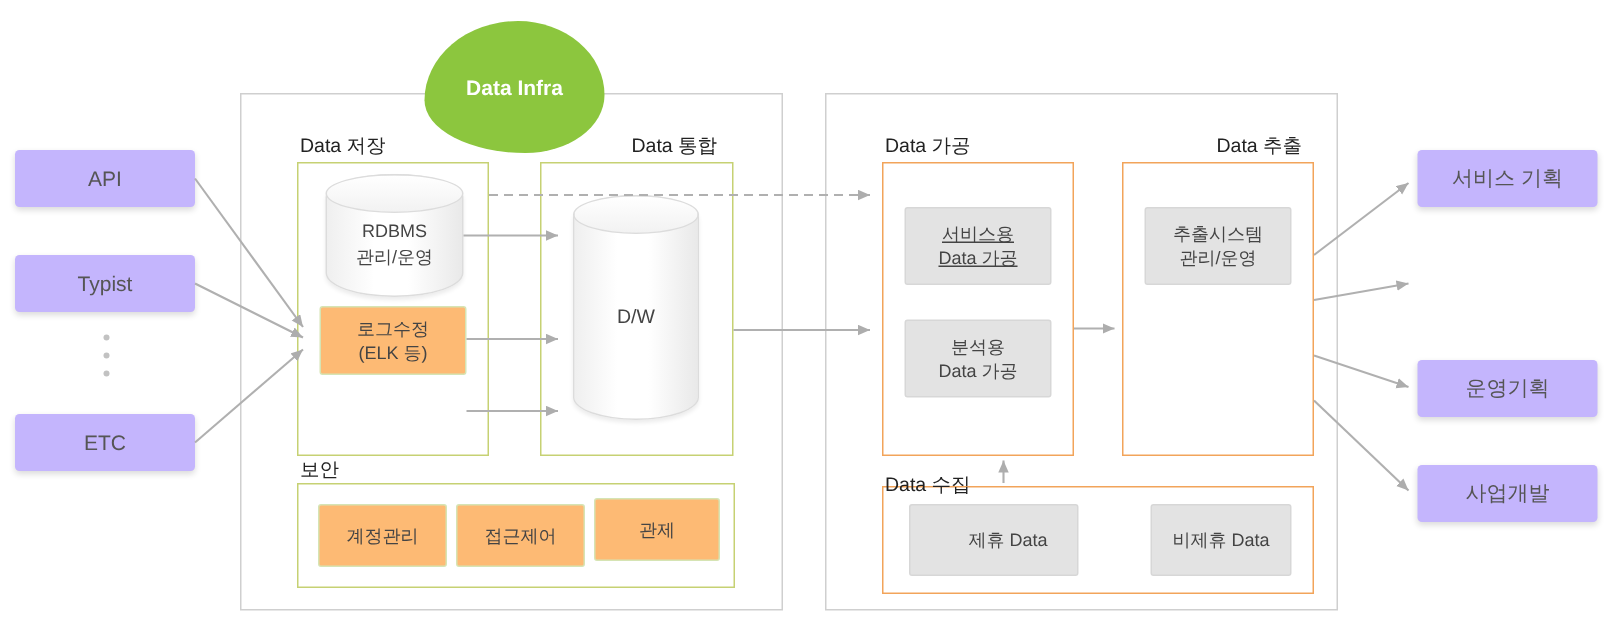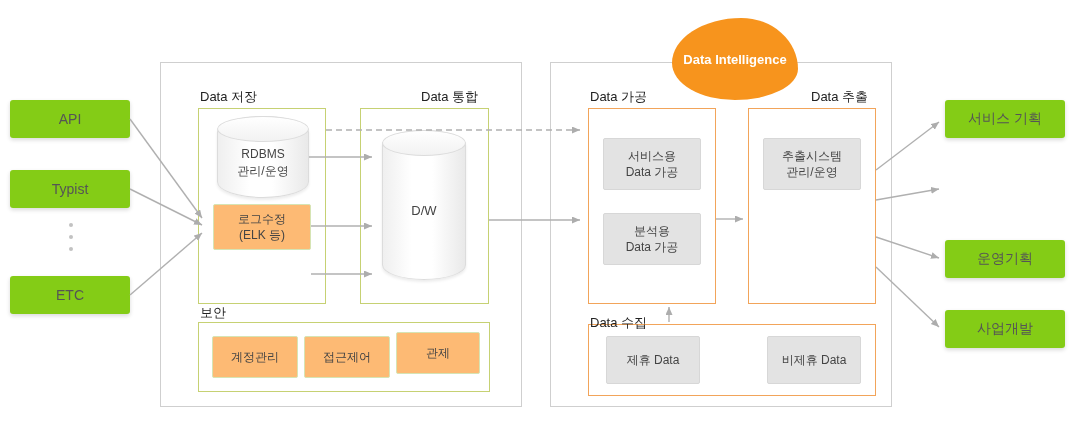--- a/index.html
+++ b/index.html
@@ -4,21 +4,21 @@
 <style>
   html,body{margin:0;padding:0;background:#fff;}
   .canvas{
     position:relative;width:1080px;height:421px;background:#fff;overflow:hidden;
     font-family:"Liberation Sans", sans-serif;color:#333;
   }
   .pre{white-space:pre-line;text-align:center;}
 
   
   .endpoint{
-    position:absolute;width:120px;height:38px;background:#84cc16;border-radius:3px;
+    position:absolute;width:120px;height:38px;background:#c4b5fd;border-radius:3px;
     box-shadow:0 2px 4px rgba(0,0,0,.15);display:flex;align-items:center;justify-content:center;
     font-size:14px;color:#555;text-align:center;
   }
   .dotcol{position:absolute;left:69px;top:223px;display:flex;flex-direction:column;gap:8px;}
   .dotcol span{width:4px;height:4px;border-radius:50%;background:#c2c2c2;display:block;}
 
   
   .container{position:absolute;border:1px solid #cfcfcf;background:#fff;}
   .container.infra{left:160px;top:62px;width:360px;height:343px;}
   .container.intel{left:550px;top:62px;width:340px;height:343px;}
@@ -109,20 +109,23 @@
   <div class="dotcol">
     <span></span>
       <span></span>
       <span></span>
   </div>
   <div class="endpoint" style="left:10px;top:276px;">
     <span>ETC</span>
   </div>
 
   <div class="container infra"></div>
+  <div class="badge green">
+    <span>Data Infra</span>
+  </div>
 
   <div class="sec-title" style="left:200px;top:88px;">Data 저장</div>
   <div class="section green" style="left:198px;top:108px;width:126px;height:194px;"></div>
 
   <div class="cylinder cyl-rdbms">
     <div class="cyl-label pre">RDBMS
 관리/운영</div>
   </div>
   <div class="node greenfill pre" style="left:213px;top:204px;width:96px;height:44px;">로그수정
 (ELK 등)</div>
@@ -133,39 +136,36 @@
     <div class="cyl-label">D/W</div>
   </div>
 
   <div class="sec-title" style="left:200px;top:304px;">보안</div>
   <div class="section green" style="left:198px;top:322px;width:290px;height:68px;"></div>
   <div class="node greenfill" style="left:212px;top:336px;width:84px;height:40px;">계정관리</div>
   <div class="node greenfill" style="left:304px;top:336px;width:84px;height:40px;">접근제어</div>
   <div class="node greenfill" style="left:396px;top:332px;width:82px;height:40px;">관제</div>
 
   <div class="container intel"></div>
-  <div class="badge orange">
-    <span>Data Intelligence</span>
-  </div>
 
   <div class="sec-title" style="left:590px;top:88px;">Data 가공</div>
   <div class="section orange" style="left:588px;top:108px;width:126px;height:194px;"></div>
-  <div class="node grayfill pre" style="left:603px;top:138px;width:96px;height:50px;">서비스용
+  <div class="node grayfill pre" style="left:603px;top:138px;width:96px;height:50px;text-decoration:underline;">서비스용
 Data 가공</div>
   <div class="node grayfill pre" style="left:603px;top:213px;width:96px;height:50px;">분석용
 Data 가공</div>
 
   <div class="sec-title" style="left:811px;top:88px;">Data 추출</div>
   <div class="section orange" style="left:748px;top:108px;width:126px;height:194px;"></div>
   <div class="node grayfill pre" style="left:763px;top:138px;width:96px;height:50px;">추출시스템
 관리/운영</div>
 
   <div class="sec-title" style="left:590px;top:314px;">Data 수집</div>
   <div class="section orange" style="left:588px;top:324px;width:286px;height:70px;"></div>
-  <div class="node grayfill" style="left:606px;top:336px;width:92px;height:46px;">제휴 Data</div>
+  <div class="node grayfill" style="left:606px;top:336px;width:92px;height:46px;padding-left:19px;">제휴 Data</div>
   <div class="node grayfill" style="left:767px;top:336px;width:92px;height:46px;">비제휴 Data</div>
 
   <div class="endpoint" style="left:945px;top:100px;">
     <span>서비스 기획</span>
   </div>
   <div class="endpoint" style="left:945px;top:240px;">
     <span>운영기획</span>
   </div>
   <div class="endpoint" style="left:945px;top:310px;">
     <span>사업개발</span>

